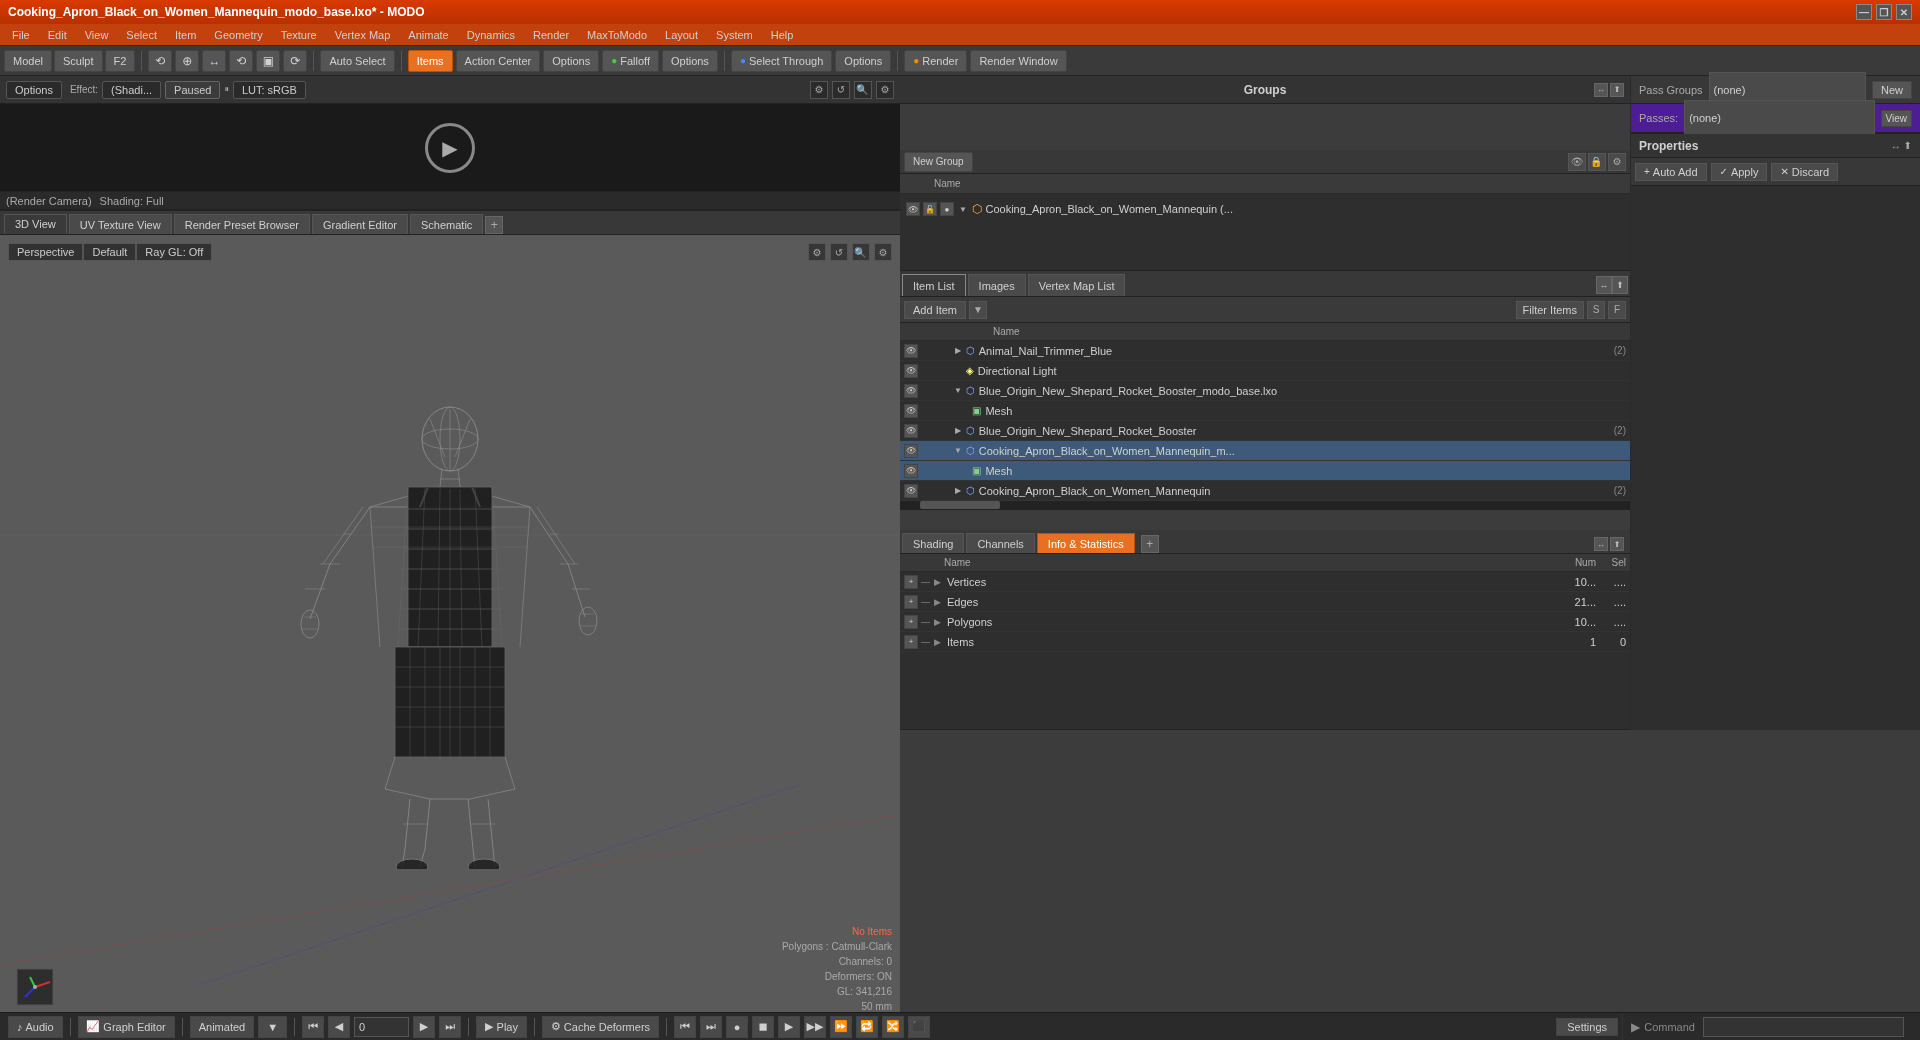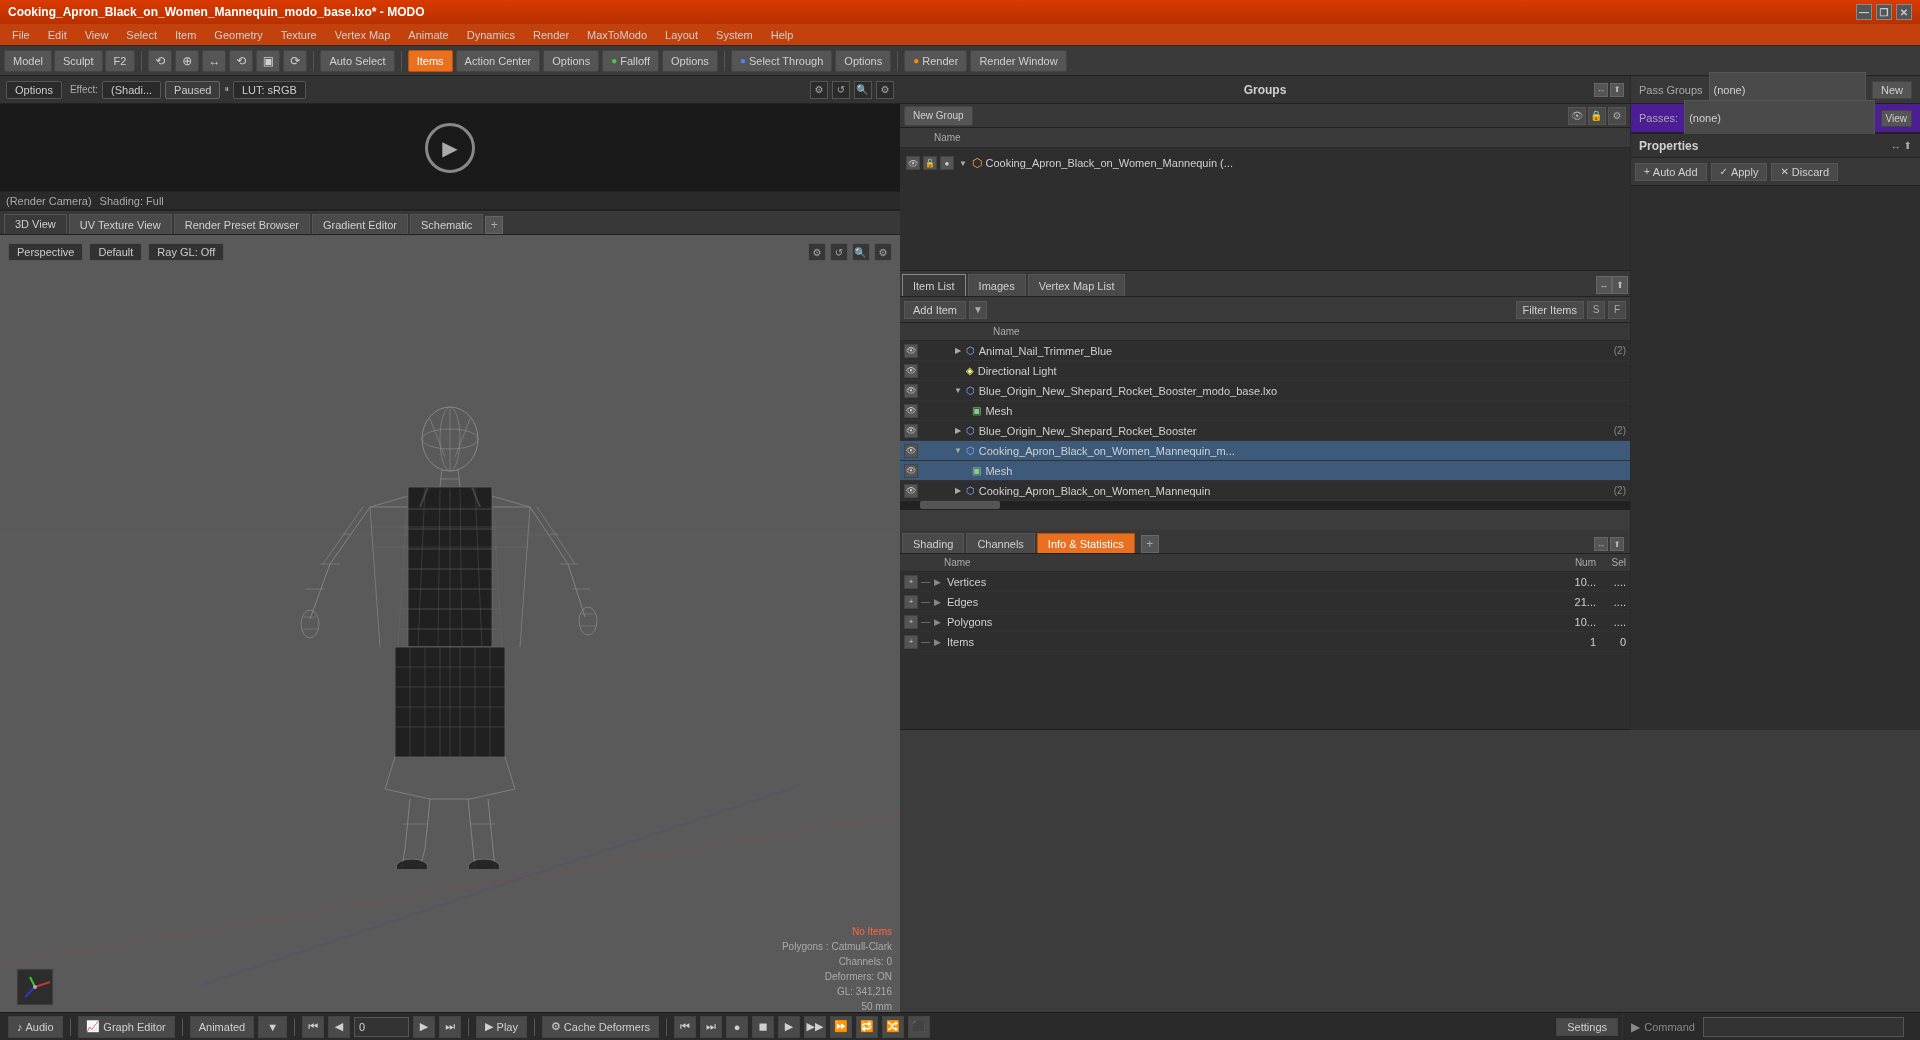--- a/index.html
+++ b/index.html
@@ -181,21 +181,21 @@
     
     #viewport-3d {
       flex: 1;
       background: #5a5a5a;
       position: relative;
       overflow: hidden;
     }
     #viewport-overlay {
       position: absolute;
       top: 8px; left: 8px;
-      display: flex; gap: 6px;
+      display: flex; 
     }
     .vp-overlay-btn {
       padding: 2px 8px;
       background: rgba(40,40,40,0.8);
       border: 1px solid #555;
       color: #ccc; font-size: 11px;
       cursor: pointer; border-radius: 2px;
     }
     #viewport-icons-tr {
       position: absolute; top: 8px; right: 8px;
@@ -236,20 +236,21 @@
       position: relative;
     }
     .panel-title { color: #d0d0d0; font-size: 12px; font-weight: bold; }
     #groups-toolbar {
       height: 24px;
       background: #383838;
       display: flex;
       align-items: center;
       padding: 0 4px; gap: 2px;
       border-bottom: 1px solid #222;
+      margin-top: 46px;
     }
     .groups-icon-btn {
       width: 18px; height: 18px;
       background: #4a4a4a; border: 1px solid #555;
       display: flex; align-items: center; justify-content: center;
       cursor: pointer; color: #aaa; font-size: 10px;
     }
     .groups-col-header {
       height: 20px;
       background: #3a3a3a;

